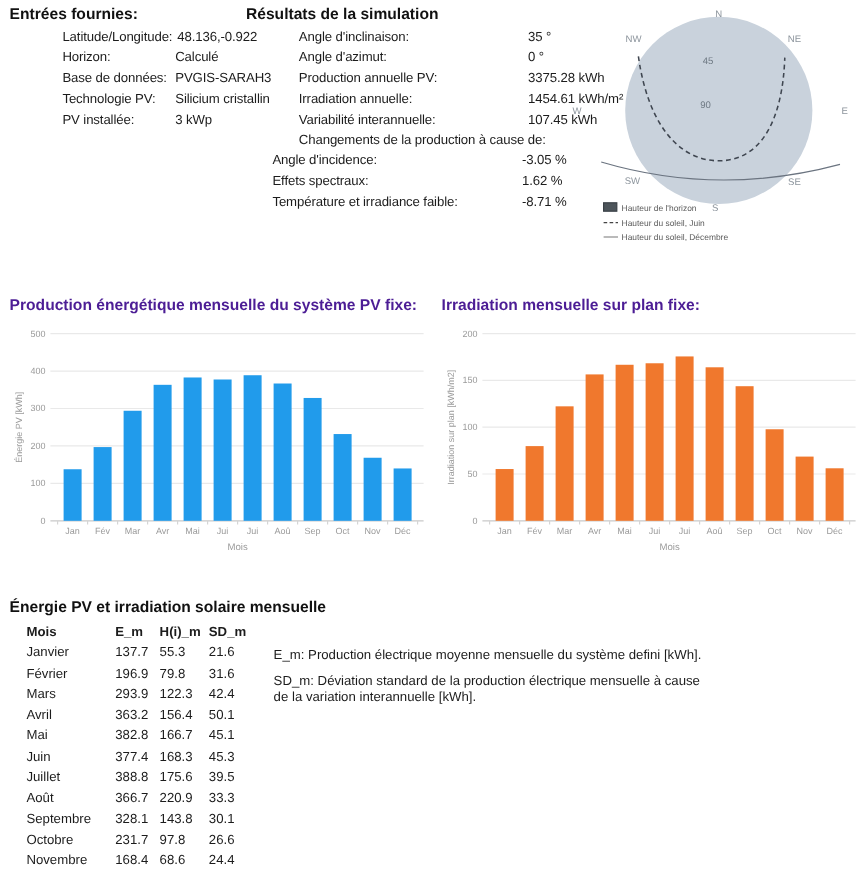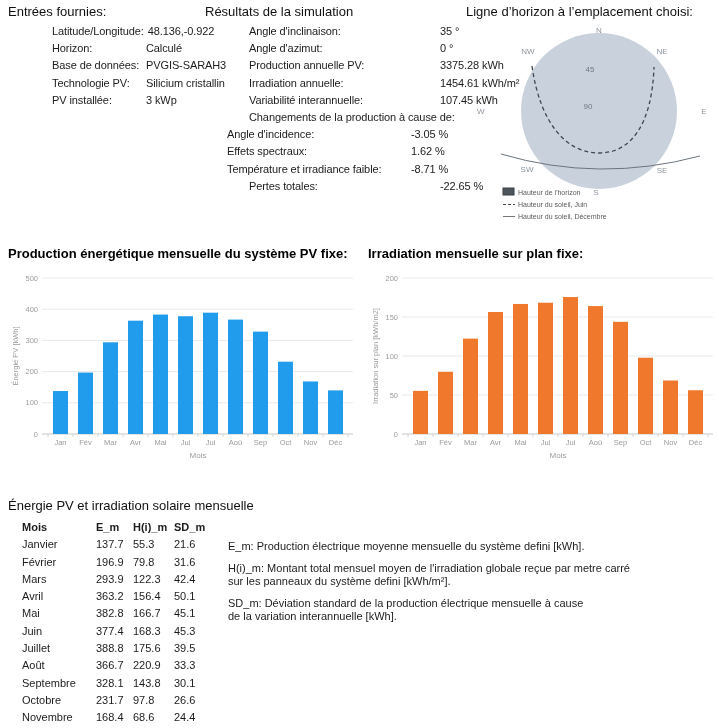--- a/index.html
+++ b/index.html
@@ -1,24 +1,24 @@
 <!DOCTYPE html>
 <html><head>
 <meta charset="utf-8">
 <style>
   html,body{margin:0;padding:0;background:#fff;}
   .page{position:relative;width:719px;height:728px;background:#fff;overflow:hidden;
         font-family:"Liberation Sans",sans-serif;color:#1c1c1c;}
   .blk{position:absolute;}
-  h2{margin:0 0 4px 0;font-size:13px;font-weight:normal;color:#111;white-space:nowrap;}
-  .chart-title{font-size:13px;font-weight:bold;color:#000000;white-space:nowrap;margin:0 0 6px 0;}
+  h2{margin:0 0 4px 0;font-size:13px;font-weight:bold;color:#111;white-space:nowrap;}
+  .chart-title{font-size:13px;font-weight:bold;color:#4c1d95;white-space:nowrap;margin:0 0 6px 0;}
   .kv .rrow{display:flex;line-height:17.2px;font-size:11px;letter-spacing:-0.1px;white-space:nowrap;padding-left:44px;}
   .kv .lbl{flex:0 0 auto;min-width:90px;padding-right:4px;}
   .results .lbl{min-width:187px;}
-  .rrow[data-variant="sub"]{padding-left:22px;}
+  .rrow[data-variant="sub"]{padding-left:22px;gap:24px;}
   .rrow[data-variant="sub"] .lbl{min-width:180px;}
   svg{font-family:"Liberation Sans",sans-serif;}
   
   .dtable{margin:6px 0 0 14px;font-size:11px;}
   .trow{display:grid;grid-template-columns:74px 29px 8px 33px 8px 34px;line-height:17.3px;}
   .trow .c0{text-align:left;}
   .trow .num{text-align:left;}
   .trow.head{font-weight:bold;}
   .trow.head .num{text-align:left;}
   .notes{position:absolute;left:228px;top:540px;width:478px;font-size:11px;line-height:13.5px;color:#1c1c1c;}
@@ -103,29 +103,24 @@
         <div class="rrow" data-variant="sub">
           <span class="lbl">Effets spectraux:</span>
           <span class="val">1.62 %</span>
         </div>
 
         <div class="rrow" data-variant="sub">
           <span class="lbl">Température et irradiance faible:</span>
           <span class="val">-8.71 %</span>
         </div>
 
-        <div class="rrow" data-variant="main">
-          <span class="lbl">Pertes totales:</span>
-          <span class="val">-22.65 %</span>
-        </div>
       </div>
   </section>
 
   <section class="blk" style="left:466px;top:4px;width:252px;">
-    <h2>Ligne d’horizon à l’emplacement choisi:</h2>
     <svg viewBox="0 0 250 200" width="250" height="200">
       <circle cx="133" cy="88" r="78" fill="#C9D2DC"></circle>
 
       <path d="M66,43 C74,100 100,130 133,130 C166,130 186,100 188,44" fill="none" stroke-width="1.3" stroke-dasharray="4,3" stroke="#3f4650"></path>
       <path d="M35,131 Q133,160 234,133" fill="none" stroke-width="1" stroke="#6b7480"></path>
 
       <text x="124" y="49" text-anchor="middle" font-size="8" fill="#6f7a84">45</text>
       <text x="122" y="86" text-anchor="middle" font-size="8" fill="#6f7a84">90</text>
 
       <text x="133" y="10" text-anchor="middle" font-size="8" fill="#8d959d">N</text>
@@ -379,20 +374,18 @@
             <span class="num">24.6</span>
           </div>
         </div>
     </div>
   </section>
 
   <div class="notes">
 
       <p class="note">E_m: Production électrique moyenne mensuelle du système defini [kWh].</p>
 
-      <p class="note">H(i)_m: Montant total mensuel moyen de l'irradiation globale reçue par metre carré
-sur les panneaux du système defini [kWh/m²].</p>
 
       <p class="note">SD_m: Déviation standard de la production électrique mensuelle à cause
 de la variation interannuelle [kWh].</p>
     </div>
 
 </div>
 
 </body></html>

